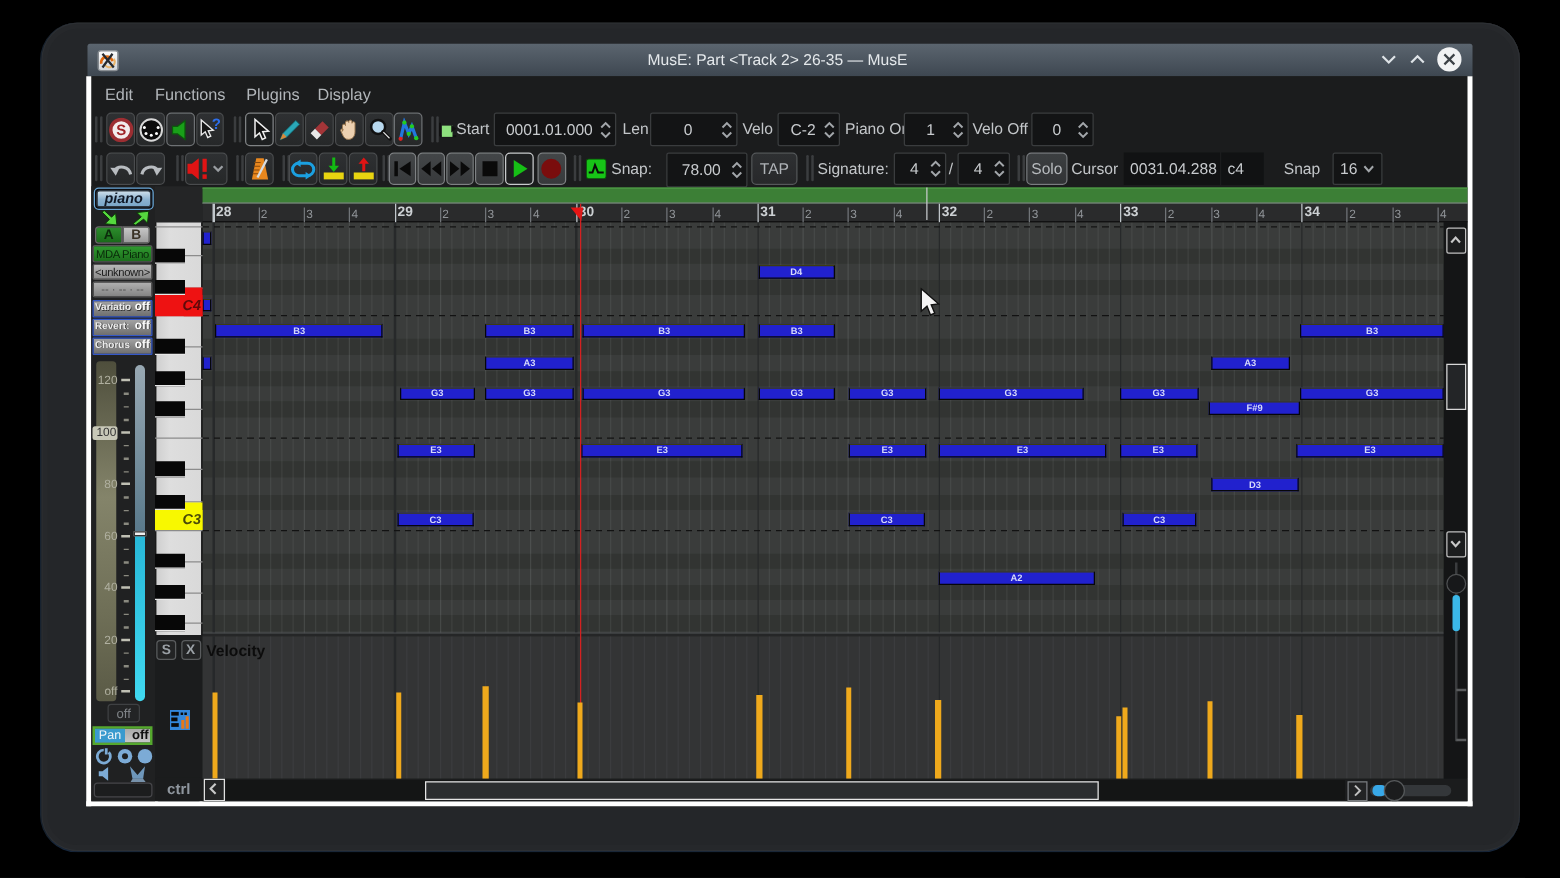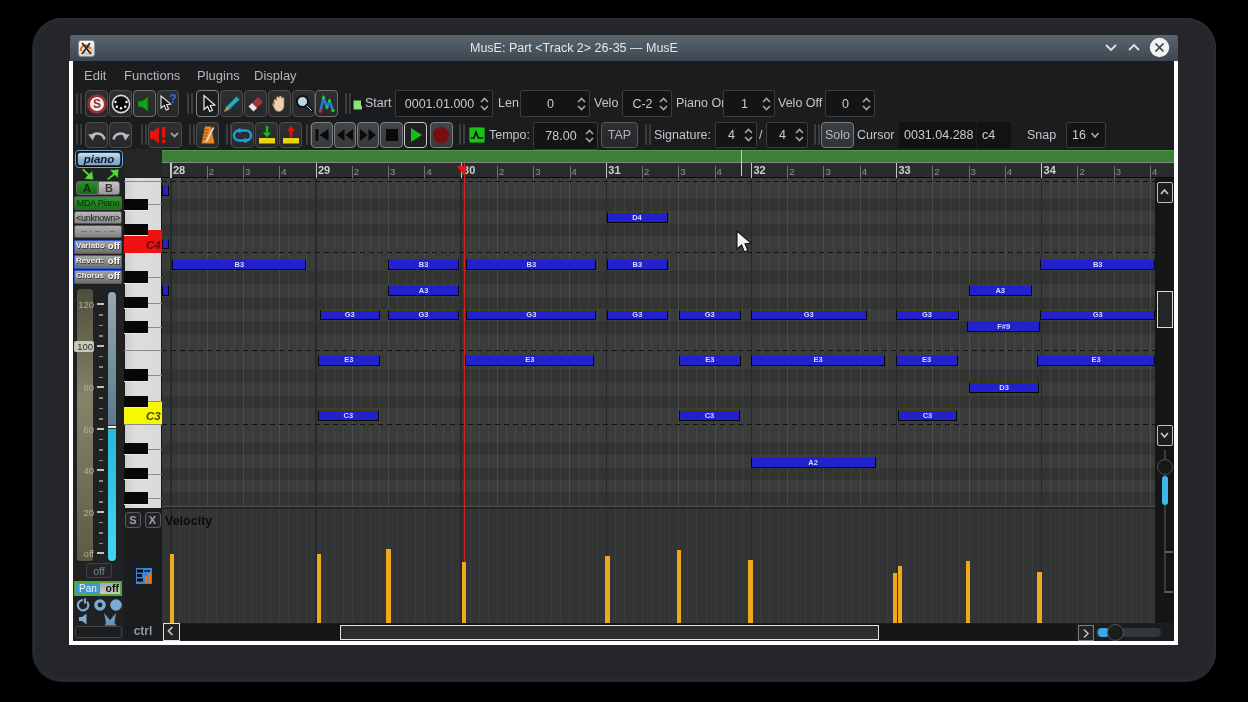--- a/index.html
+++ b/index.html
@@ -21,21 +21,21 @@
 <div id="stage">
 
 <div class="abs" style="left:32px;top:18px;width:1184px;height:664px;border-radius:30px;background:#242629;box-shadow:inset 0 0 0 1px #2c2f33, inset 0 0 0 5px #26282b;border-bottom:1px solid #17273c;border-left:1px solid #17222f;"></div>
 <div class="abs" style="left:70px;top:35px;width:1108px;height:26px;background:linear-gradient(#5b656f,#3e4751);border-radius:2px 2px 0 0;"></div>
 <div class="abs" style="left:78px;top:40px;width:17px;height:17px;border-radius:3px;background:linear-gradient(#fcfcfc,#d2d6da);border:1px solid #8a8f94;"></div>
 <svg class="abs" style="left:78px;top:40px;" width="17" height="17" viewBox="0 0 17 17">
 <path d="M3 11 A4.6 4.6 0 1 1 12 9" fill="none" stroke="#e06a10" stroke-width="2.2"></path>
 <path d="M13 7 A4.2 4.2 0 1 1 6 12" fill="none" stroke="#e8b46a" stroke-width="1.6"></path>
 <path d="M4 3 L13 14 M12 3 L4 14" stroke="#26292e" stroke-width="1.8"></path>
 </svg>
-<div class="abs" style="left:470px;top:41px;width:304px;color:#e4e8eb;font-size:12.5px;">MusE: Part &lt;Track 2&gt; 26-35 — MusE</div>
+<div class="abs" style="left:470px;top:41px;width:304px;text-align:center;color:#e4e8eb;font-size:12.5px;">MusE: Part &lt;Track 2&gt; 26-35 — MusE</div>
 <svg class="abs" style="left:1104px;top:42px;" width="50" height="12" viewBox="0 0 50 12">
 <path d="M2 3 L7 8 L12 3" fill="none" stroke="#dde2e6" stroke-width="1.8"></path>
 <path d="M25 8 L30 3 L35 8" fill="none" stroke="#dde2e6" stroke-width="1.8"></path>
 </svg>
 <svg class="abs" style="left:1149px;top:37px;" width="21" height="21" viewBox="0 0 21 21">
 <circle cx="10.5" cy="10.5" r="9.7" fill="#f1f2f3"></circle>
 <path d="M6.5 6.5 L14.5 14.5 M14.5 6.5 L6.5 14.5" stroke="#3c4146" stroke-width="1.7"></path>
 </svg>
 <div class="abs" style="left:69px;top:61px;width:1109px;height:584px;border-left:4px solid #fff;border-right:4px solid #fff;border-bottom:4px solid #fff;background:#1b1c1d;"></div>
 <div class="lbl" style="left:84px;top:68px;color:#b2b6ba;font-size:13px;">Edit</div>
@@ -254,21 +254,21 @@
       <svg width="18" height="18" viewBox="0 0 18 18">
         <circle cx="9" cy="9" r="8" fill="#7a0d0d"></circle>
       </svg>
     </div>
 <div class="grip" style="left:459px;top:124px;height:21px;"></div>
 <div class="grip" style="left:463px;top:124px;height:21px;"></div>
 <svg class="abs" style="left:469px;top:127px;" width="16" height="16" viewBox="0 0 16 16">
 <rect x="0" y="0" width="16" height="16" rx="2" fill="#17c417" stroke="#0a4a0a"></rect>
 <path d="M2 11 h3 l2 -6 l2.5 6 h4.5" fill="none" stroke="#0a0a0a" stroke-width="1.6"></path>
     </svg>
-<div class="lbl" style="left:489px;top:128px;">Tempo:</div>
+<div class="lbl" style="left:489px;top:128px;">Snap:</div>
 <div class="spin" style="left:533px;top:122px;width:65px;height:28px;">
       <div class="v" style="padding-left:6px;">78.00</div>
       <div class="chev">
         <svg width="11" height="16" viewBox="0 0 11 16">
           <path d="M2 6 L5.5 2.5 L9 6 M2 10 L5.5 13.5 L9 10" fill="none" stroke="#a2a6aa" stroke-width="1.6"></path>
         </svg>
       </div>
     </div>
 <div class="abs" style="left:601px;top:122px;width:37px;height:26px;border:1px solid #55585a;border-radius:4px;background:linear-gradient(#2e3032,#27282a);color:#aeb2b6;font-size:12.5px;display:flex;align-items:center;justify-content:center;">TAP</div>
 <div class="grip" style="left:645px;top:124px;height:21px;"></div>

